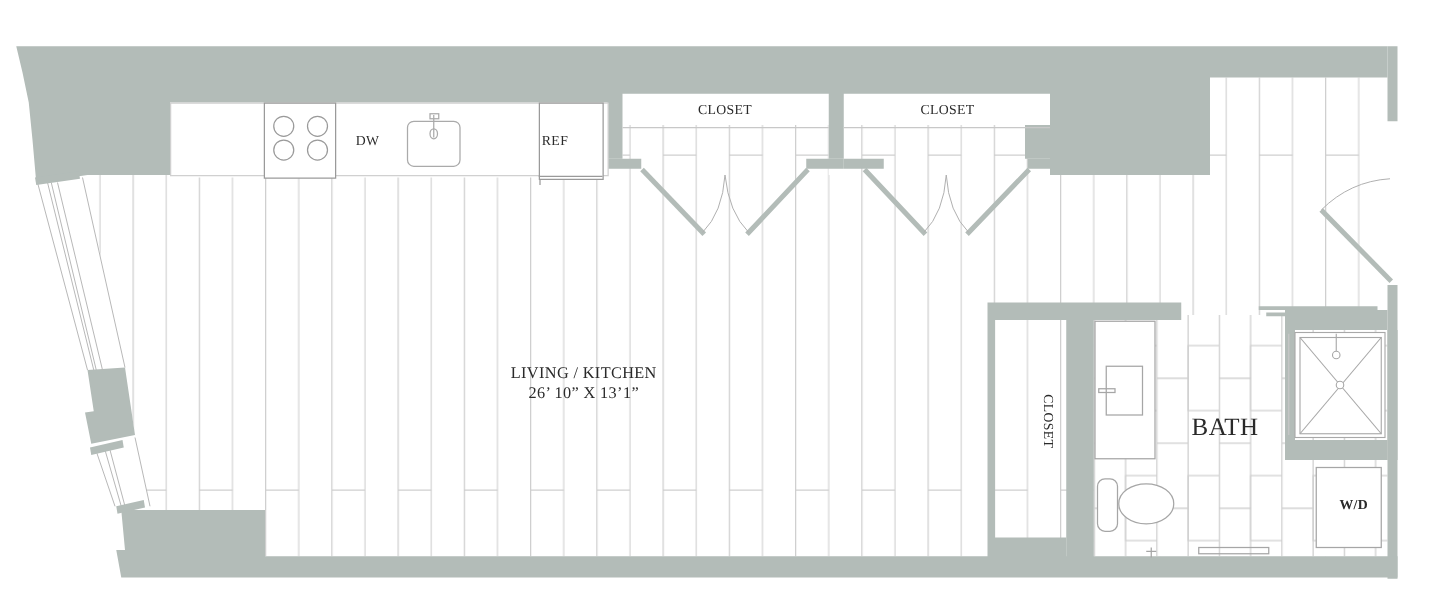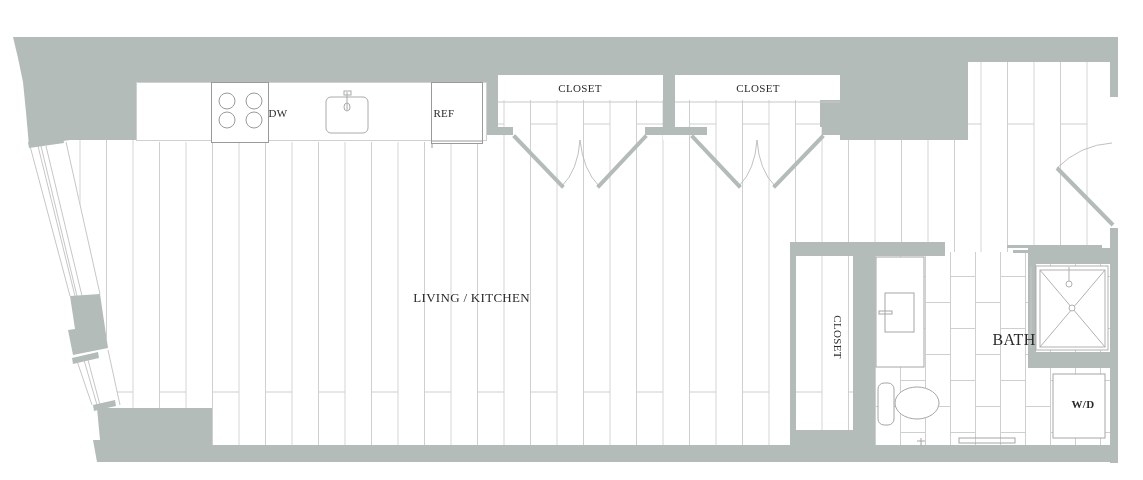--- a/index.html
+++ b/index.html
@@ -1,21 +1,21 @@
 <!DOCTYPE html>
 <html><head>
 <meta charset="utf-8">
 <style>
   html,body{margin:0;padding:0;background:#ffffff;}
   body{width:1143px;height:480px;overflow:hidden;position:relative;font-family:"Liberation Serif","DejaVu Serif",serif;}
   #plan{position:absolute;left:0;top:0;width:1143px;height:480px;}
   .lbl{position:absolute;color:#2a2a2a;font-family:"Liberation Serif","DejaVu Serif",serif;text-align:center;white-space:nowrap;letter-spacing:0.3px;}
   .sm{font-size:11px;}
   .md{font-size:13px;line-height:16px;}
-  .lg{font-size:16px;padding-left:34px;}
+  .lg{font-size:20px;}
   .rot{transform:rotate(90deg);transform-origin:center center;}
 </style>
 </head>
 <body>
 
 <svg id="plan" viewBox="0 0 1143 480" xmlns="http://www.w3.org/2000/svg">
   <defs>
     <pattern id="plank" x="0" y="0" width="53" height="268" patternUnits="userSpaceOnUse">
       <rect width="53" height="268" fill="#ffffff"></rect>
       <line x1="0.5" y1="0" x2="0.5" y2="268" stroke="#cfcfcf" stroke-width="1"></line>
@@ -161,24 +161,25 @@
     <circle cx="1069" cy="284" r="3"></circle>
     <circle cx="1072" cy="308" r="3"></circle>
     <line x1="1031" y1="267" x2="1031" y2="348" stroke="#c8c8c8"></line>
   </g>
 
   <g fill="#ffffff" stroke="#a6a6a6" stroke-width="1">
     <rect x="1053" y="374" width="52" height="64"></rect>
   </g>
 </svg>
 
-<div class="lbl sm" style="left:264px;top:107px;width:28px;text-align:center;">DW</div>
+<div class="lbl sm" style="left:280px;top:107px;width:28px;text-align:center;">DW</div>
 <div class="lbl sm" style="left:423px;top:107px;width:42px;">REF</div>
 <div class="lbl sm" style="left:530px;top:82px;width:100px;">CLOSET</div>
 <div class="lbl sm" style="left:708px;top:82px;width:100px;">CLOSET</div>
 
-<div class="lbl md" style="left:370px;top:290px;width:160px;text-align:right;">
+<div class="lbl md" style="left:387px;top:290px;width:160px;">
   <div>LIVING / KITCHEN</div>
+  <div>26’ 10” X 13’1”</div>
 </div>
 
 <div class="lbl sm rot" style="left:798px;top:331px;width:80px;">CLOSET</div>
 <div class="lbl lg" style="left:950px;top:331px;width:60px;">BATH</div>
 <div class="lbl sm" style="left:1063px;top:398px;width:40px;font-weight:bold;">W/D</div>
 
 </body></html>

